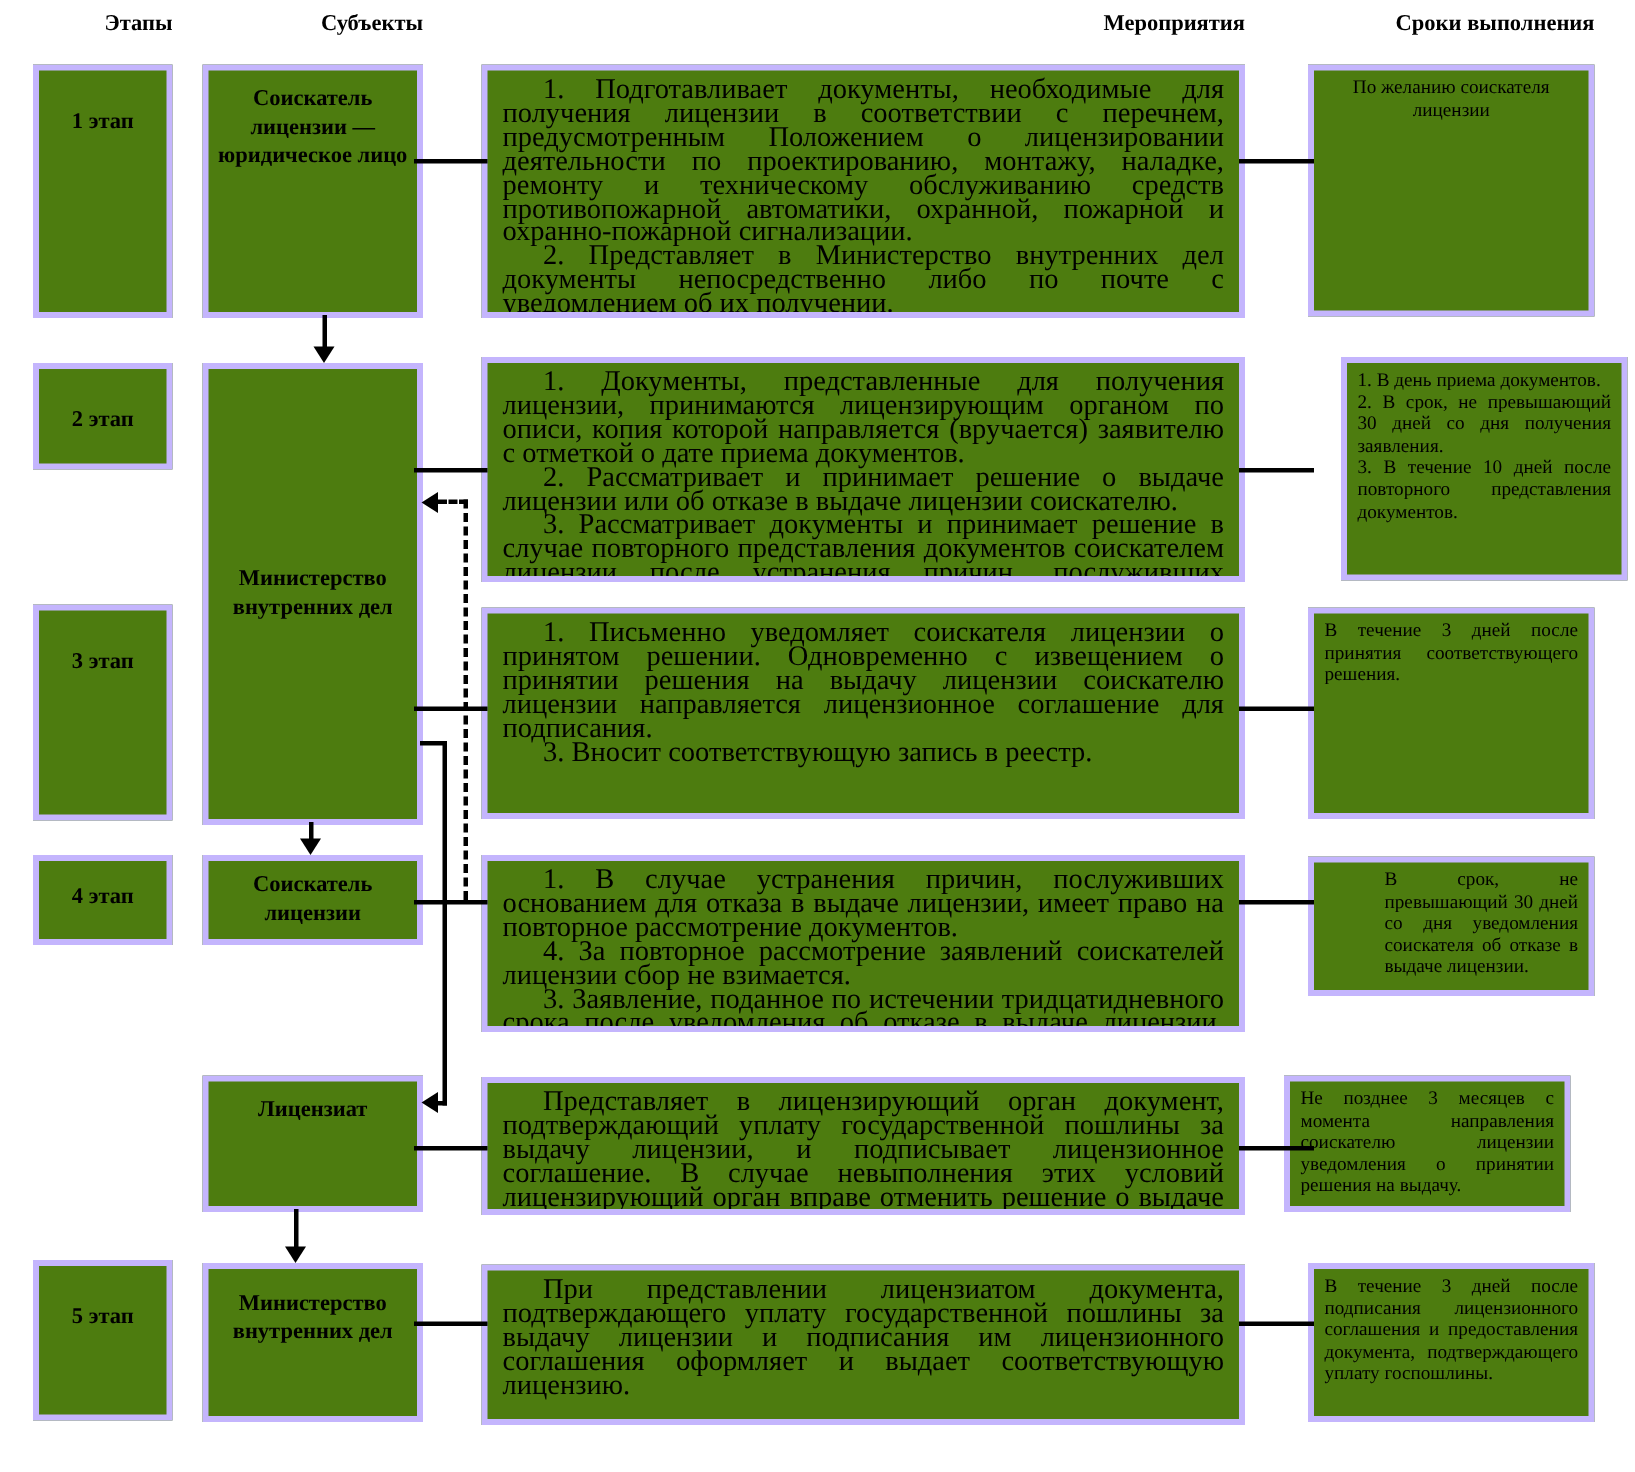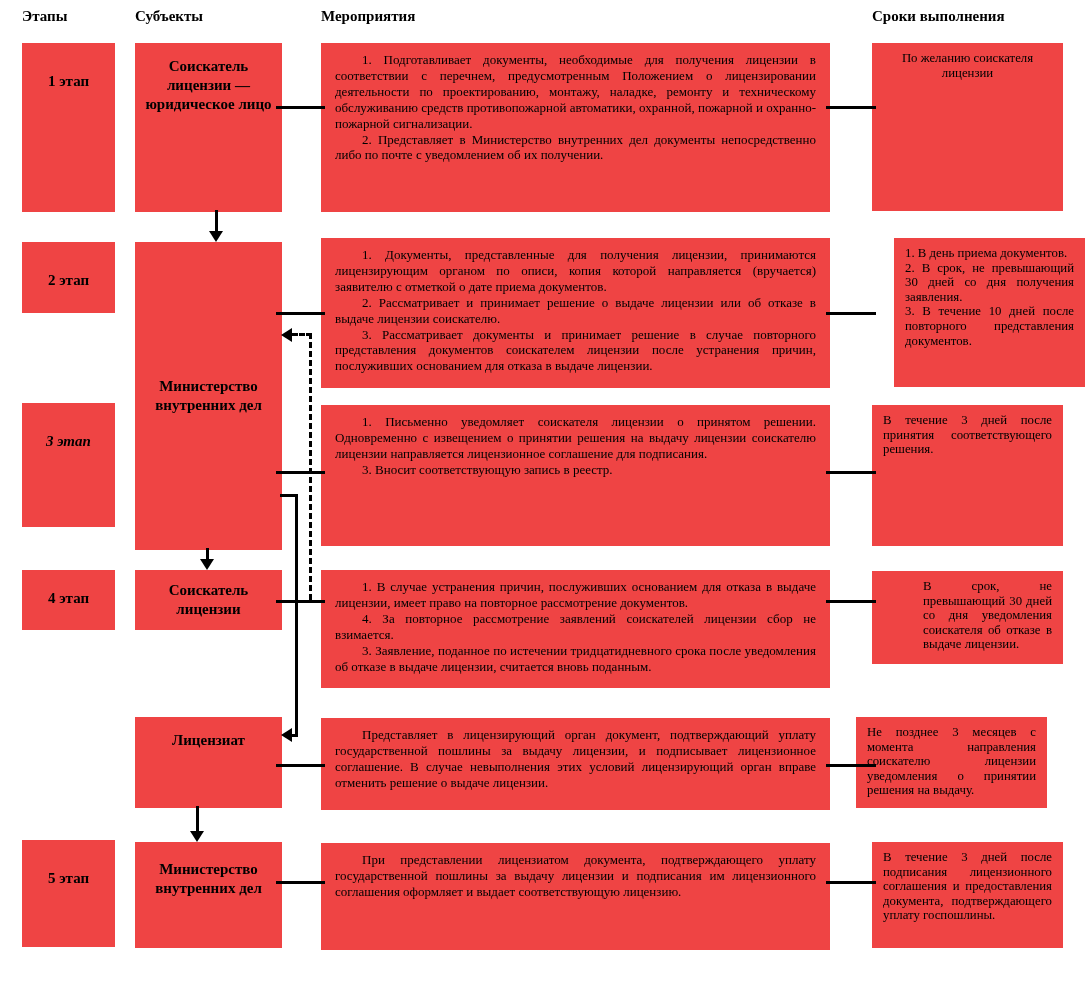--- a/index.html
+++ b/index.html
@@ -1,25 +1,25 @@
 <!DOCTYPE html>
 <html><head>
 <meta charset="utf-8">
 <style>
   html,body{margin:0;padding:0;background:#fff;}
   #canvas{
     position:relative;width:1090px;height:981px;background:#ffffff;
     font-family:"Liberation Serif","DejaVu Serif",serif;color:#000;
   }
-  .colhead{position:absolute;font-weight:bold;font-size:15px;text-align:left;}
-  .box{position:absolute;border:4px solid #ef4444;background:#ef4444;box-sizing:border-box;overflow:hidden;}
+  .colhead{position:absolute;font-weight:bold;font-size:15px;text-align:right;}
+  .box{position:absolute;border:4px solid #c4b5fd;background:#4d7c0f;box-sizing:border-box;overflow:hidden;}
   .stagebox{font-weight:bold;font-size:15px;text-align:center;padding-top:26px;}
   .subjbox{font-weight:bold;font-size:15px;text-align:center;line-height:19px;padding:10px 4px 0 4px;}
   .subjbox.vcenter{display:flex;align-items:center;justify-content:center;padding:0 4px;}
-  .actbox{font-size:13px;line-height:15.9px;padding:5px 10px 4px 10px;}
+  .actbox{font-size:19px;line-height:15.9px;padding:5px 10px 4px 10px;}
   .actbox p{margin:0;text-indent:27px;text-align:justify;}
   .dlbox{font-size:12.8px;line-height:14.6px;padding:4px 7px 3px 7px;}
   .dlbox p{margin:0;text-align:justify;}
   .dlbox.center{text-align:center;}
   .dlbox.center p{text-align:center;}
   .hline{position:absolute;height:3px;background:#000;}
   .vline{position:absolute;width:3px;background:#000;}
   .hdash{position:absolute;height:0;border-top:3px dashed #000;}
   .vdash{position:absolute;width:0;border-left:3px dashed #000;}
   .arr-down{position:absolute;width:0;height:0;border-left:7px solid transparent;border-right:7px solid transparent;border-top:11px solid #000;}
@@ -30,21 +30,21 @@
 
 <div id="canvas">
 
   <div class="colhead" style="left:22px;top:8px;width:93px;">Этапы</div>
   <div class="colhead" style="left:135px;top:8px;width:147px;">Субъекты</div>
   <div class="colhead" style="left:321px;top:8px;width:509px;">Мероприятия</div>
   <div class="colhead" style="left:872px;top:8px;width:191px;">Сроки выполнения</div>
 
   <div class="box stagebox" style="left:22px;top:43px;width:93px;height:169px;">1 этап</div>
   <div class="box stagebox" style="left:22px;top:242px;width:93px;height:71px;">2 этап</div>
-  <div class="box stagebox" style="left:22px;top:403px;width:93px;height:124px;font-style:italic;">3 этап</div>
+  <div class="box stagebox" style="left:22px;top:403px;width:93px;height:144px;">3 этап</div>
   <div class="box stagebox" style="left:22px;top:570px;width:93px;height:60px;padding-top:16px;">4 этап</div>
   <div class="box stagebox" style="left:22px;top:840px;width:93px;height:107px;">5 этап</div>
 
   <div class="box subjbox" style="left:135px;top:43px;width:147px;height:169px;">Соискатель лицензии — юридическое лицо</div>
   <div class="box subjbox vcenter" style="left:135px;top:242px;width:147px;height:308px;">Министерство внутренних дел</div>
   <div class="box subjbox vcenter" style="left:135px;top:570px;width:147px;height:60px;">Соискатель лицензии</div>
   <div class="box subjbox" style="left:135px;top:717px;width:147px;height:91px;">Лицензиат</div>
   <div class="box subjbox" style="left:135px;top:842px;width:147px;height:106px;padding-top:14px;">Министерство внутренних дел</div>
 
   <div class="box actbox" style="left:321px;top:43px;width:509px;height:169px;">

